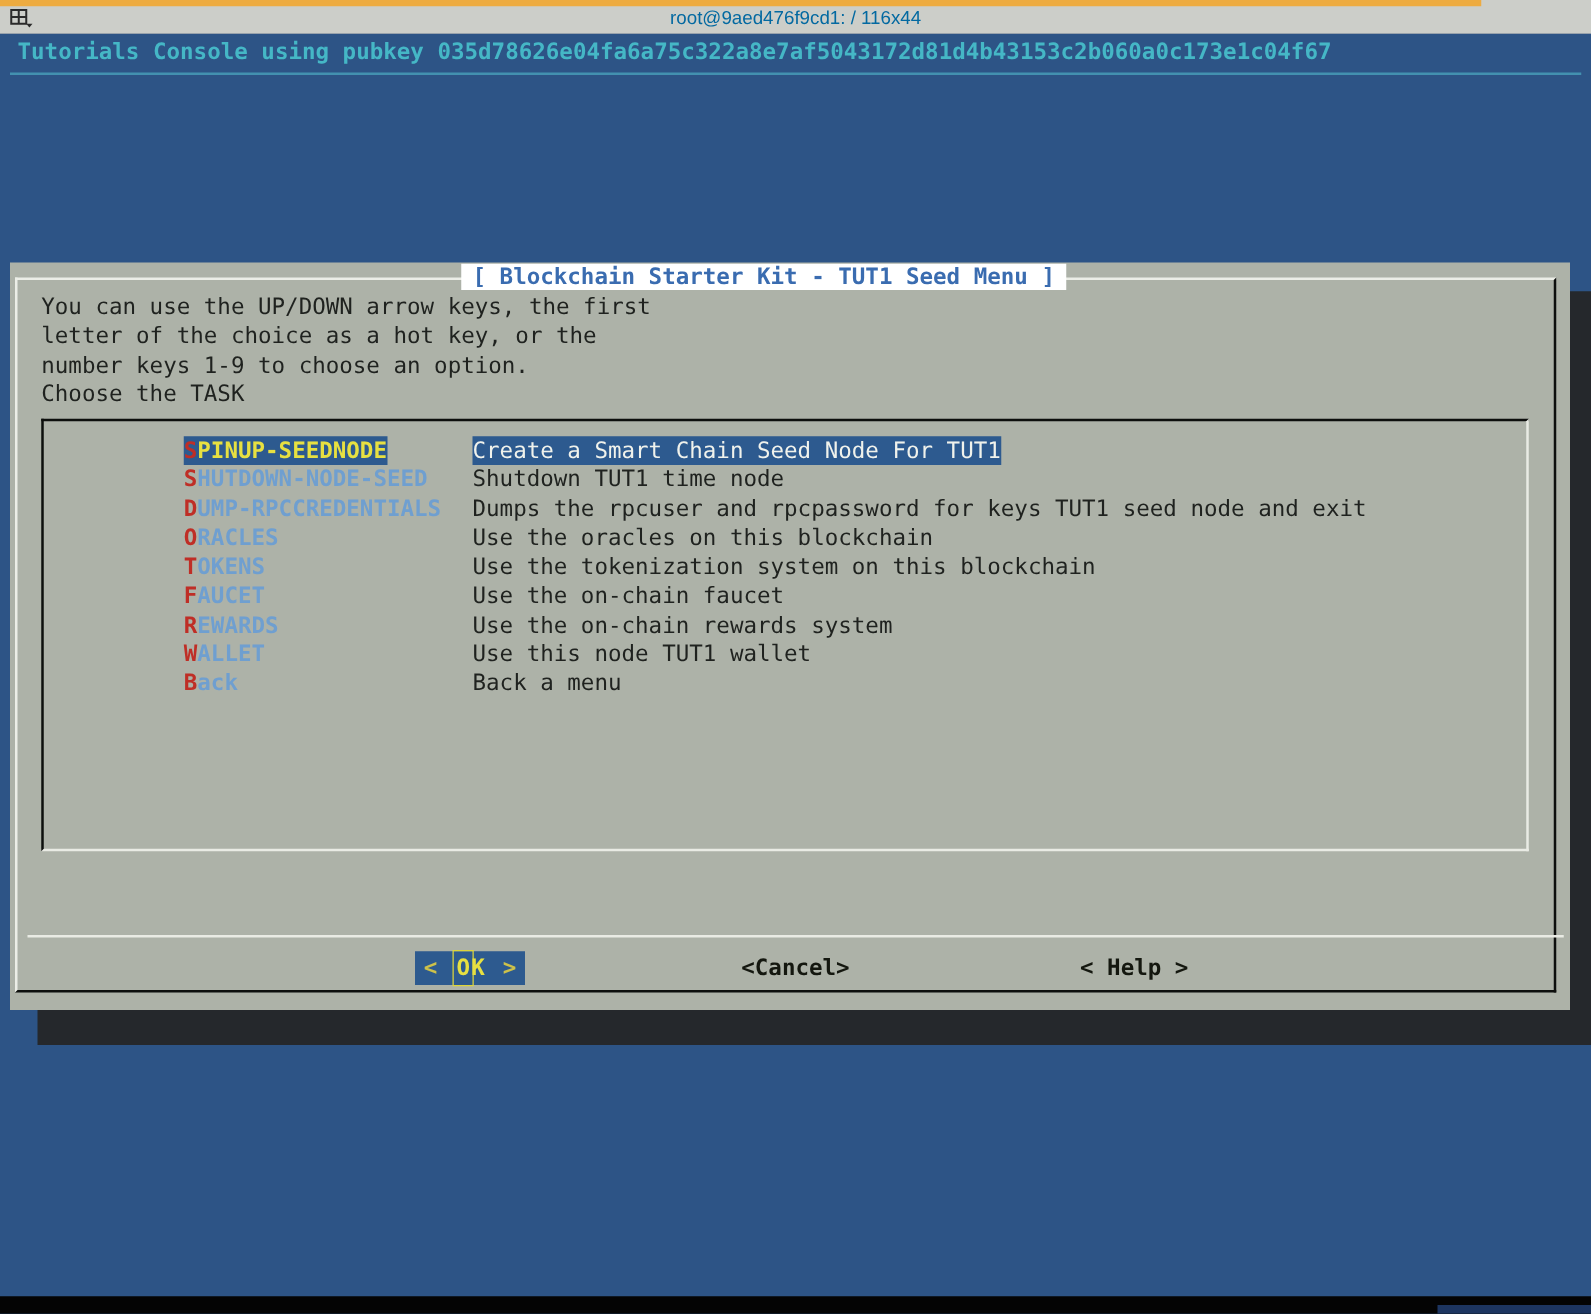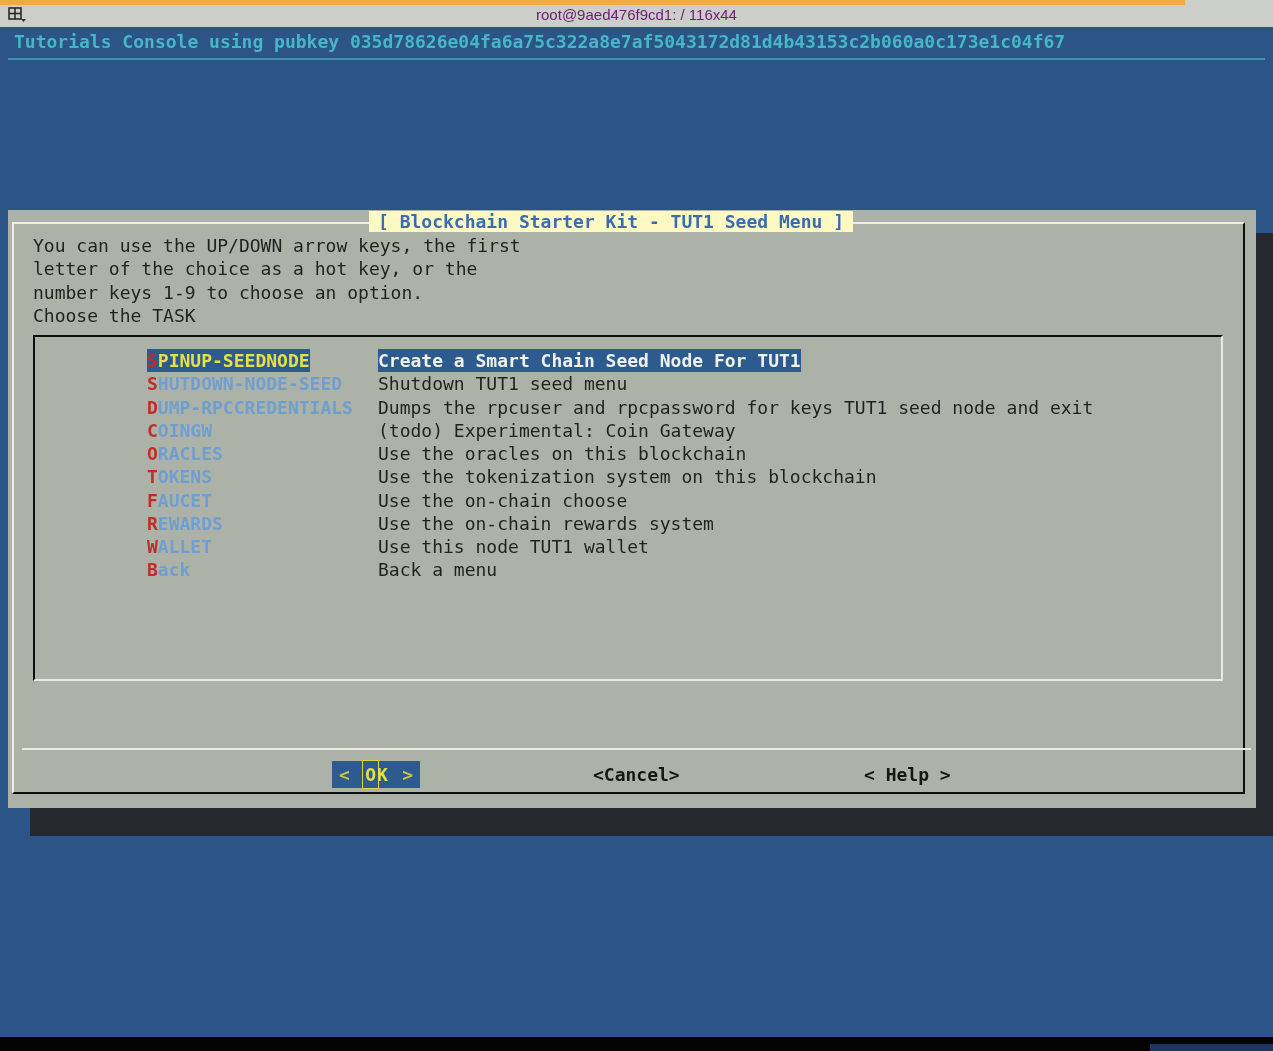--- a/index.html
+++ b/index.html
@@ -5,52 +5,52 @@
   html,body{margin:0;padding:0;background:#000;}
   #screen{position:relative;width:1273px;height:1051px;overflow:hidden;
           font-family:"DejaVu Sans Mono",monospace;}
   
   .titlebar{position:absolute;left:0;top:0;width:1273px;height:27px;
             background:#cccec9;border-bottom:1px solid #8a8d88;
             font-family:"Liberation Sans",sans-serif;}
   .titlebar .accent{position:absolute;left:0;top:0;width:1185px;height:5px;background:#edab40;}
   .titlebar .win-icon{position:absolute;left:8px;top:7px;width:20px;height:16px;cursor:pointer;}
   .titlebar .win-title{position:absolute;left:0;right:0;top:6px;text-align:center;
-            font-size:15px;color:#701a75;}
+            font-size:15px;color:#0369a1;}
   
   .terminal{position:absolute;left:0;top:27px;width:1273px;height:1024px;background:#2d5486;}
   .backtitle{position:absolute;left:14px;top:4px;font-size:18px;font-weight:bold;color:#45b7c6;
              white-space:pre;}
   .backline{position:absolute;left:8px;top:31px;width:1257px;height:2px;background:#4391b0;}
   
   .shadow-r{position:absolute;left:1256px;top:206px;width:17px;height:603px;background:#25282c;}
   .shadow-b{position:absolute;left:30px;top:781px;width:1243px;height:28px;background:#25282c;}
   
   .dialog{position:absolute;left:8px;top:183px;width:1248px;height:598px;background:#adb2a8;
           font-size:18px;color:#1f221f;}
   .dlg-border{position:absolute;left:4px;top:12px;right:11px;bottom:14px;
           border-top:2px solid #eceee7;border-left:2px solid #eceee7;
           border-right:2px solid #0d0f0d;border-bottom:2px solid #0d0f0d;}
   .dlg-title{position:absolute;left:0;right:0;top:1px;text-align:center;z-index:3;}
-  .dlg-title span{display:inline-block;background:#fef9c3;padding:0 9px;margin-left:-42px;
+  .dlg-title span{display:inline-block;background:#ffffff;padding:0 9px;margin-left:-42px;
           color:#3a6cb0;font-weight:bold;white-space:pre;}
   .prompt{position:absolute;left:25px;top:24px;line-height:23.27px;white-space:pre;}
   
   .menubox{position:absolute;left:25px;top:125px;width:1190px;height:346px;box-sizing:border-box;
           border-top:2px solid #0d0f0d;border-left:2px solid #0d0f0d;
           border-right:2px solid #e9ebe4;border-bottom:2px solid #e9ebe4;}
   .menu-rows{position:absolute;left:0;top:12px;right:0;}
   .menu-row{position:relative;height:23.27px;line-height:23.27px;white-space:pre;cursor:pointer;}
   .menu-row .tagwrap{position:absolute;left:112px;top:0;height:100%;font-weight:bold;}
   .menu-row .desc{position:absolute;left:343px;top:0;height:100%;}
   .hotkey{color:#bf2e26;}
   .tagrest{color:#6f9fd0;}
   .menu-row.sel .tagwrap{background:#2d5a8f;}
   .menu-row.sel .tagrest{color:#e7e041;}
-  .menu-row.sel .desc{background:#2d5a8f;color:#f0f2ec;font-weight:bold;}
+  .menu-row.sel .desc{background:#2d5a8f;color:#f0f2ec;font-weight:normal;}
   
   .btn-sep{position:absolute;left:14px;top:538px;width:1229px;height:2px;background:#e9ebe4;}
   .btnrow{position:absolute;left:0;top:551px;width:100%;height:27px;}
   .btn{position:absolute;top:0;height:27px;line-height:27px;font-weight:bold;cursor:pointer;white-space:pre;}
   .btn-ok{left:324px;width:88px;background:#2d5a8f;display:flex;justify-content:space-between;
           align-items:center;box-sizing:border-box;padding:0 7px;}
   .btn-ok .bracket{color:#cdc14a;}
   .btn-ok .lbl{color:#e7e041;}
   .btn-ok .cursor{display:inline-block;padding:0 2px;margin:0 -2px;border:1px solid #ddd53c;}
   .btn-cancel{left:585px;color:#14170f;}
@@ -89,26 +89,25 @@
       <div class="dlg-border"></div>
       <div class="dlg-title">
         <span>[ Blockchain Starter Kit - TUT1 Seed Menu ]</span>
       </div>
 
       <div class="prompt" id="prompt"><div>You can use the UP/DOWN arrow keys, the first</div><div>letter of the choice as a hot key, or the</div><div>number keys 1-9 to choose an option.</div><div>Choose the TASK</div></div>
 
       <div class="menubox">
         <div class="menu-rows" id="menu-rows">
             <div class="menu-row sel"><span class="tagwrap"><span class="hotkey">S</span><span class="tagrest">PINUP-SEEDNODE</span></span><span class="desc">Create a Smart Chain Seed Node For TUT1</span></div>
-            <div class="menu-row"><span class="tagwrap"><span class="hotkey">S</span><span class="tagrest">HUTDOWN-NODE-SEED</span></span><span class="desc">Shutdown TUT1 seed menu</span></div>
+            <div class="menu-row"><span class="tagwrap"><span class="hotkey">S</span><span class="tagrest">HUTDOWN-NODE-SEED</span></span><span class="desc">Shutdown TUT1 time node</span></div>
             <div class="menu-row"><span class="tagwrap"><span class="hotkey">D</span><span class="tagrest">UMP-RPCCREDENTIALS</span></span><span class="desc">Dumps the rpcuser and rpcpassword for keys TUT1 seed node and exit</span></div>
-            <div class="menu-row"><span class="tagwrap"><span class="hotkey">C</span><span class="tagrest">OINGW</span></span><span class="desc">(todo) Experimental: Coin Gateway</span></div>
             <div class="menu-row"><span class="tagwrap"><span class="hotkey">O</span><span class="tagrest">RACLES</span></span><span class="desc">Use the oracles on this blockchain</span></div>
             <div class="menu-row"><span class="tagwrap"><span class="hotkey">T</span><span class="tagrest">OKENS</span></span><span class="desc">Use the tokenization system on this blockchain</span></div>
-            <div class="menu-row"><span class="tagwrap"><span class="hotkey">F</span><span class="tagrest">AUCET</span></span><span class="desc">Use the on-chain choose</span></div>
+            <div class="menu-row"><span class="tagwrap"><span class="hotkey">F</span><span class="tagrest">AUCET</span></span><span class="desc">Use the on-chain faucet</span></div>
             <div class="menu-row"><span class="tagwrap"><span class="hotkey">R</span><span class="tagrest">EWARDS</span></span><span class="desc">Use the on-chain rewards system</span></div>
             <div class="menu-row"><span class="tagwrap"><span class="hotkey">W</span><span class="tagrest">ALLET</span></span><span class="desc">Use this node TUT1 wallet</span></div>
             <div class="menu-row"><span class="tagwrap"><span class="hotkey">B</span><span class="tagrest">ack</span></span><span class="desc">Back a menu</span></div>
           </div>
       </div>
 
       <div class="btn-sep"></div>
       <div class="btnrow">
         <div class="btn btn-ok">
           <span class="bracket">&lt;</span>

